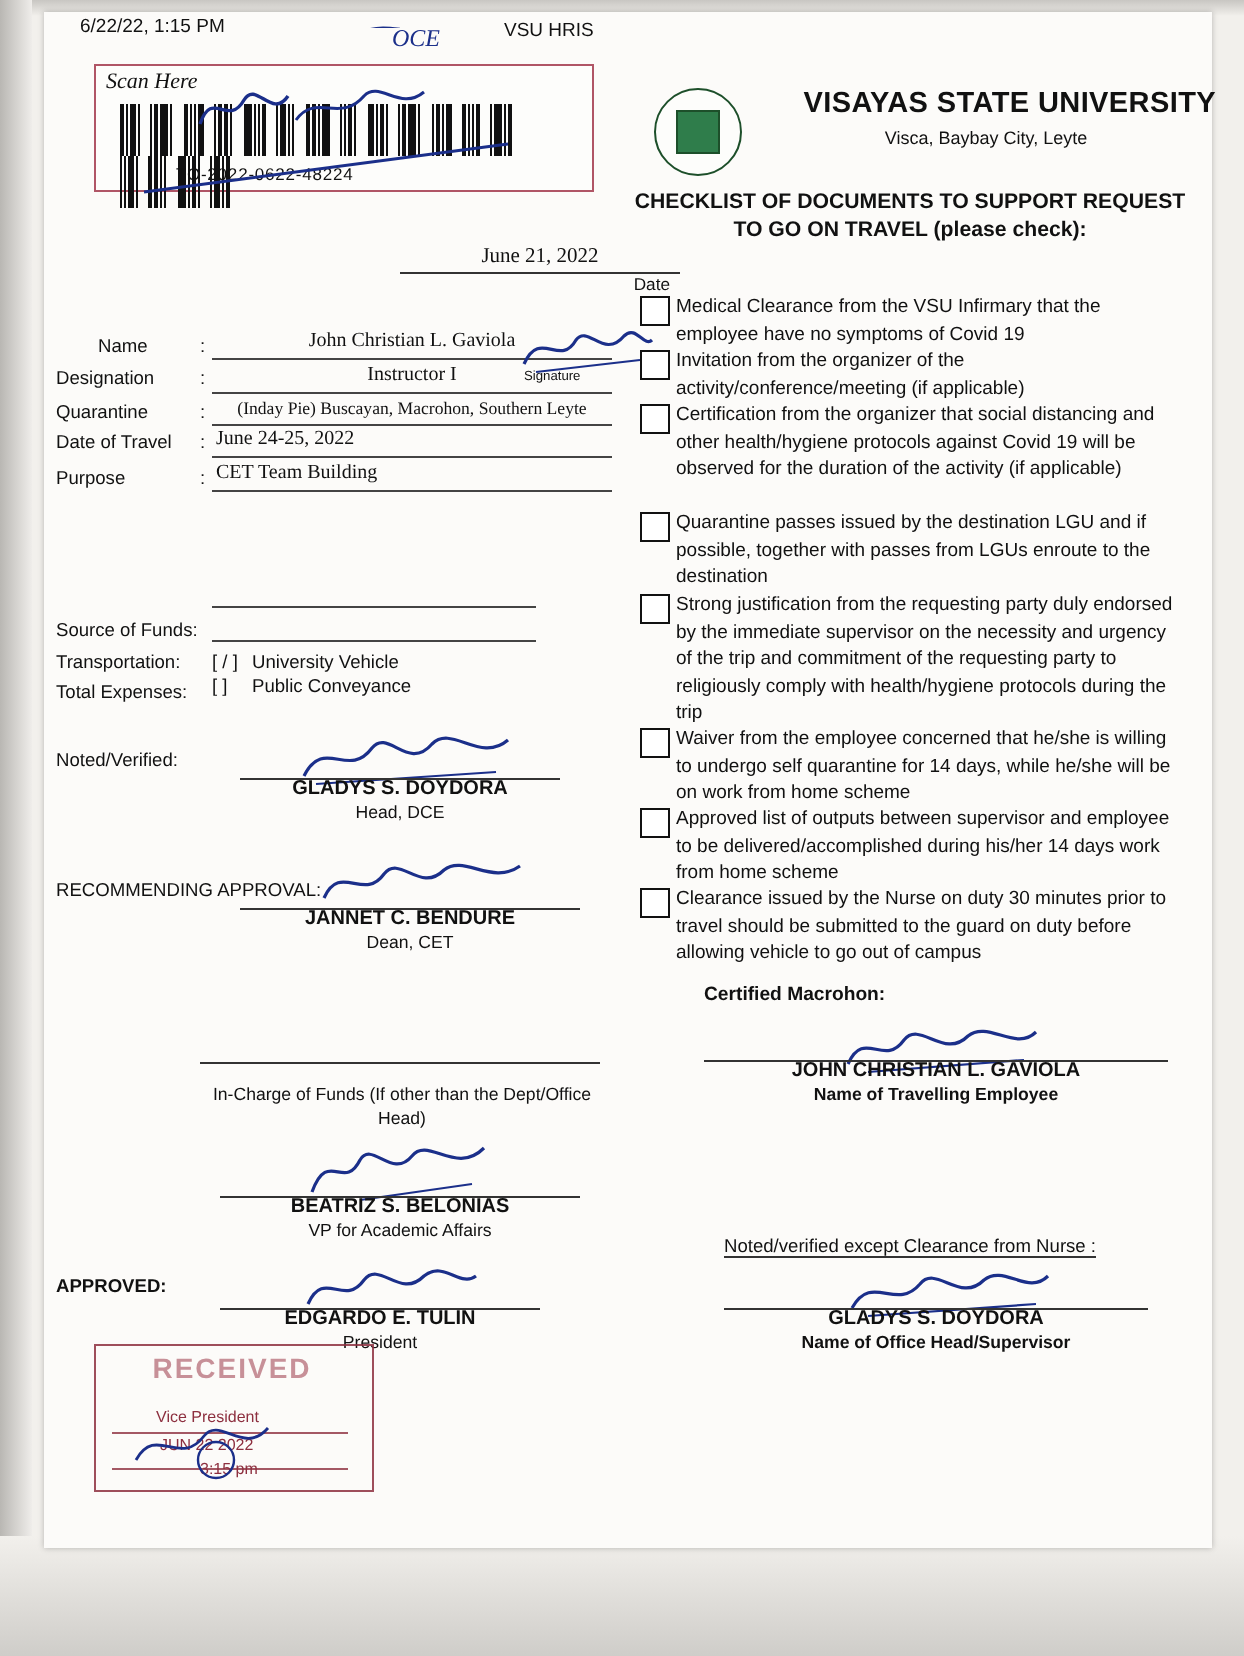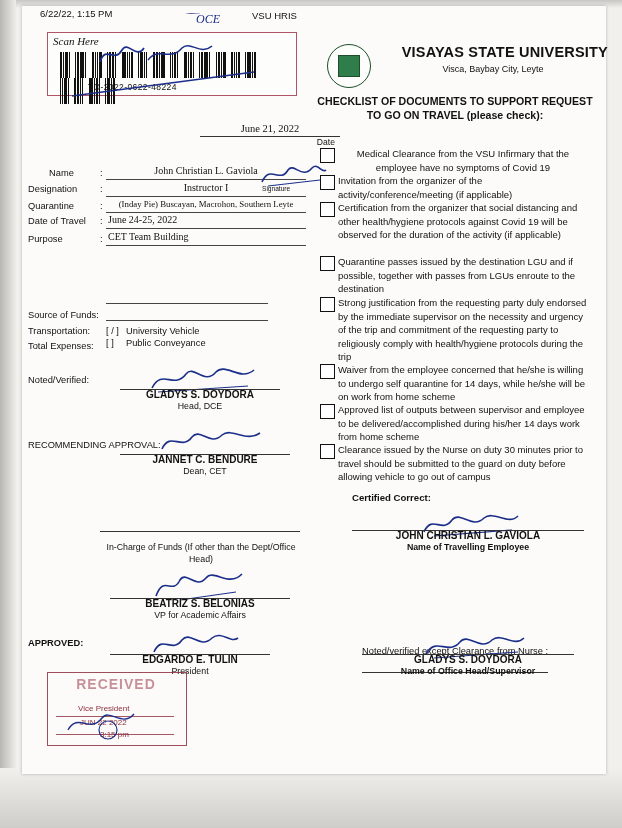--- a/index.html
+++ b/index.html
@@ -93,21 +93,21 @@
   .cl-item{position:absolute;font-size:9.5px;color:#111;line-height:13.6px;width:250px;}
   .cbox{position:absolute;width:13px;height:13px;border:1.5px solid #111;background:#fff;}
 
   .cert-correct{position:absolute;left:352px;top:492px;font-size:9.6px;font-weight:bold;color:#111;}
   .sig-rule{position:absolute;border-bottom:1px solid #333;}
   .sig-name{position:absolute;font-size:10px;font-weight:bold;color:#111;text-align:center;}
   .sig-sub{position:absolute;font-size:8.8px;color:#111;text-align:center;}
   .sig-sub-b{position:absolute;font-size:8.8px;font-weight:bold;color:#111;text-align:center;}
   .blk-label{position:absolute;font-size:9.3px;color:#111;}
   .noted-except{position:absolute;left:362px;top:618px;font-size:9.3px;color:#111;
-    border-bottom:1px solid #333;padding-bottom:16px;margin-top:28px;}
+    border-bottom:1px solid #333;padding-bottom:0;}
 
   
   .stamp{
     position:absolute;left:47px;top:672px;width:138px;height:72px;
     border:1.6px solid #8d2f3f;opacity:0.85;
   }
   .stamp-word{
     position:absolute;left:49px;top:676px;width:134px;text-align:center;
     font-size:14px;font-weight:bold;color:#9c3a49;letter-spacing:1px;
     font-family:"Liberation Sans",sans-serif;opacity:.55;
@@ -214,21 +214,21 @@
   <div class="flabel" style="left:28px;top:310px;">Source of Funds:</div>
   <div class="frule" style="left:106px;top:320px;width:162px;"></div>
 
   <div class="flabel" style="left:28px;top:326px;">Transportation:</div>
   <div class="flabel" style="left:106px;top:326px;">[ / ]</div>
   <div class="flabel" style="left:126px;top:326px;">University Vehicle</div>
   <div class="flabel" style="left:106px;top:338px;">[   ]</div>
   <div class="flabel" style="left:126px;top:338px;">Public Conveyance</div>
 
   <div class="cbox" style="left:320px;top:148px;"></div>
-  <div class="cl-item" style="left:338px;top:147px;text-align:center;">Medical Clearance from the VSU Infirmary that the employee have no symptoms of Covid 19</div>
+  <div class="cl-item" style="left:338px;top:147px;">Medical Clearance from the VSU Infirmary that the employee have no symptoms of Covid 19</div>
 
   <div class="cbox" style="left:320px;top:175px;"></div>
   <div class="cl-item" style="left:338px;top:174px;">Invitation from the organizer of the activity/conference/meeting (if applicable)</div>
 
   <div class="cbox" style="left:320px;top:202px;"></div>
   <div class="cl-item" style="left:338px;top:201px;">Certification from the organizer that social distancing and other health/hygiene protocols against Covid 19 will be observed for the duration of the activity (if applicable)</div>
 
   <div class="cbox" style="left:320px;top:256px;"></div>
   <div class="cl-item" style="left:338px;top:255px;">Quarantine passes issued by the destination LGU and if possible, together with passes from LGUs enroute to the destination</div>
 
@@ -273,21 +273,21 @@
   <div class="sig-sub" style="left:110px;top:610px;width:180px;">VP for Academic Affairs</div>
 
   <div class="blk-label" style="left:28px;top:638px;font-weight:bold;">APPROVED:</div>
   <svg class="ink" style="left:150px;top:628px;" width="90" height="30">
     <path d="M4,24 C12,6 22,26 32,12 C40,2 50,22 62,10 C72,2 80,16 88,10" stroke="#1b2f8a" stroke-width="1.6" fill="none"></path>
   </svg>
   <div class="sig-rule" style="left:110px;top:654px;width:160px;"></div>
   <div class="sig-name" style="left:110px;top:654px;width:160px;">EDGARDO E. TULIN</div>
   <div class="sig-sub" style="left:110px;top:666px;width:160px;">President</div>
 
-  <div class="cert-correct">Certified Correct:</div>
+  <div class="cert-correct">Certified Macrohon:</div>
   <svg class="ink" style="left:420px;top:508px;" width="100" height="30">
     <path d="M4,24 C12,6 22,26 32,12 C40,2 52,22 64,10 C74,2 88,18 98,8" stroke="#1b2f8a" stroke-width="1.6" fill="none"></path>
     <path d="M14,28 L92,22" stroke="#1b2f8a" stroke-width="1.1" fill="none"></path>
   </svg>
   <div class="sig-rule" style="left:352px;top:530px;width:232px;"></div>
   <div class="sig-name" style="left:352px;top:530px;width:232px;">JOHN CHRISTIAN L. GAVIOLA</div>
   <div class="sig-sub-b" style="left:352px;top:542px;width:232px;">Name of Travelling Employee</div>
 
   <div class="noted-except">Noted/verified except Clearance from Nurse :</div>
 

